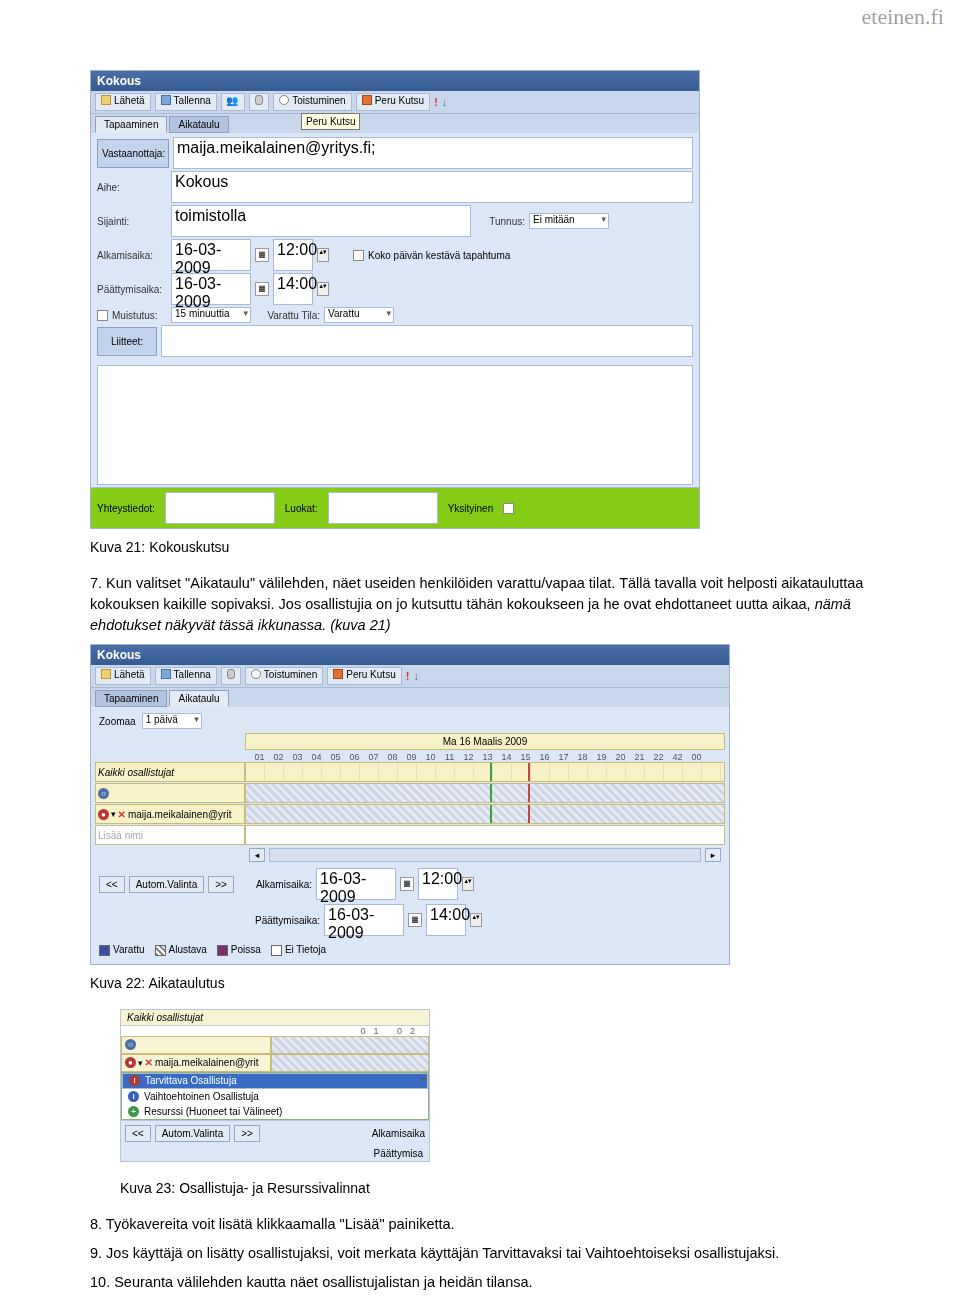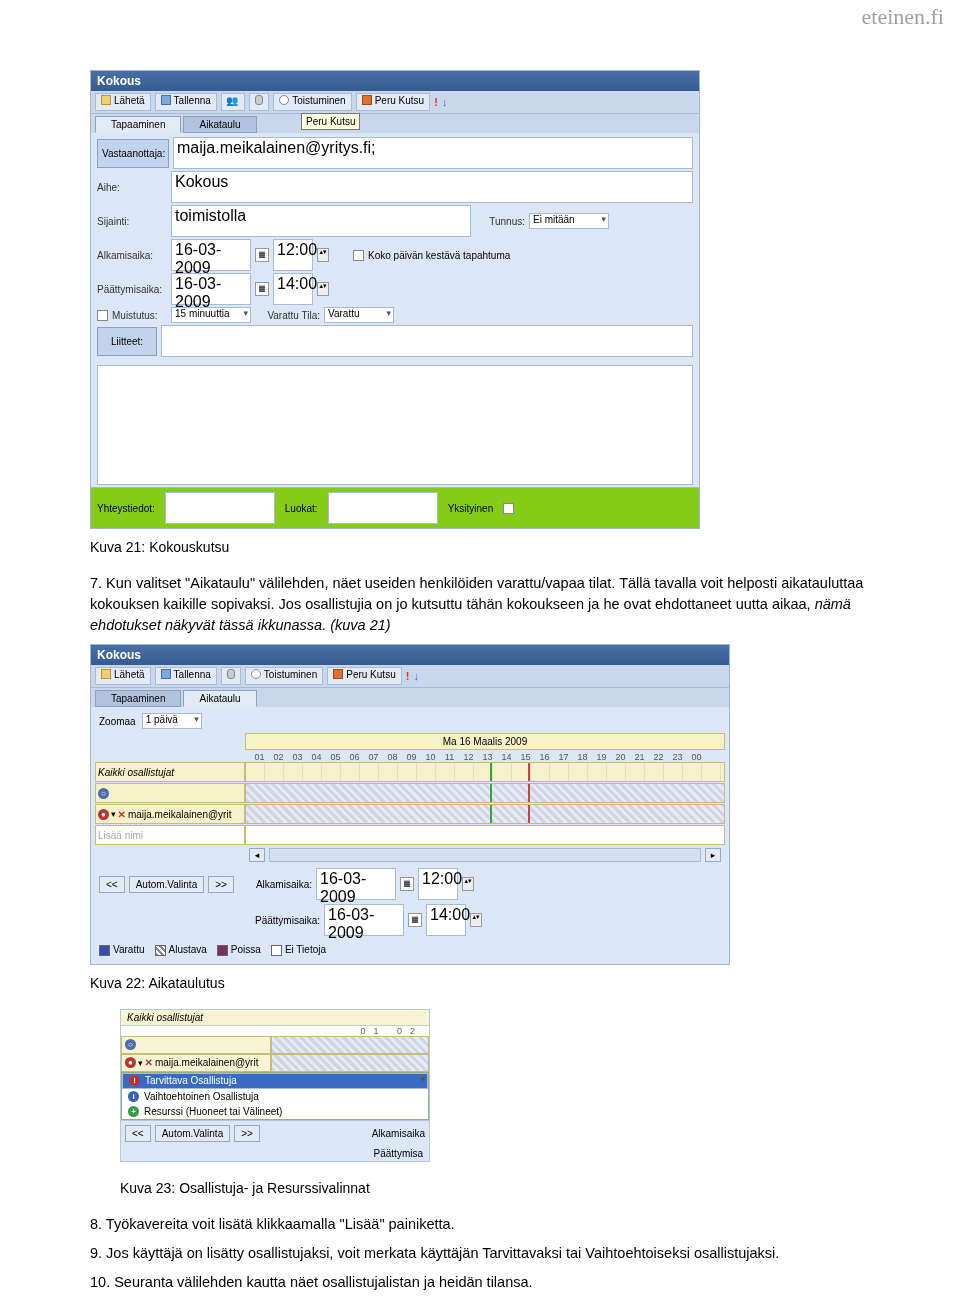--- a/index.html
+++ b/index.html
@@ -79,21 +79,21 @@
 
   .subtabs {
     display: flex;
     gap: 2px;
     padding: 2px 4px 0 4px;
     background: #c9d7ec;
   }
   .subtab {
     background: #b2c3df;
     border: 1px solid #8aa1c4;
-    padding: 2px 15px;
+    padding: 2px 8px;
     font-size: 10px;
     text-align: center;
   }
   .subtab.active { background: #e2eaf6; border-bottom-color: #e2eaf6; }
 
   .form {
     background: #dbe6f6;
     padding: 4px 6px;
   }
   .frow { display: flex; align-items: center; margin-bottom: 2px; gap: 4px; }
@@ -372,21 +372,21 @@
           <span>13</span>
           <span>14</span>
           <span>15</span>
           <span>16</span>
           <span>17</span>
           <span>18</span>
           <span>19</span>
           <span>20</span>
           <span>21</span>
           <span>22</span>
-          <span>23</span>
+          <span>42</span>
           <span>00</span>
         </div>
 
     <div class="sched-row">
       <div class="sched-label">
             <span style="font-style:italic">Kaikki osallistujat</span>
           </div>
       <div class="sched-strip">
             <div class="vline-g"></div>
             <div class="vline-r"></div>

